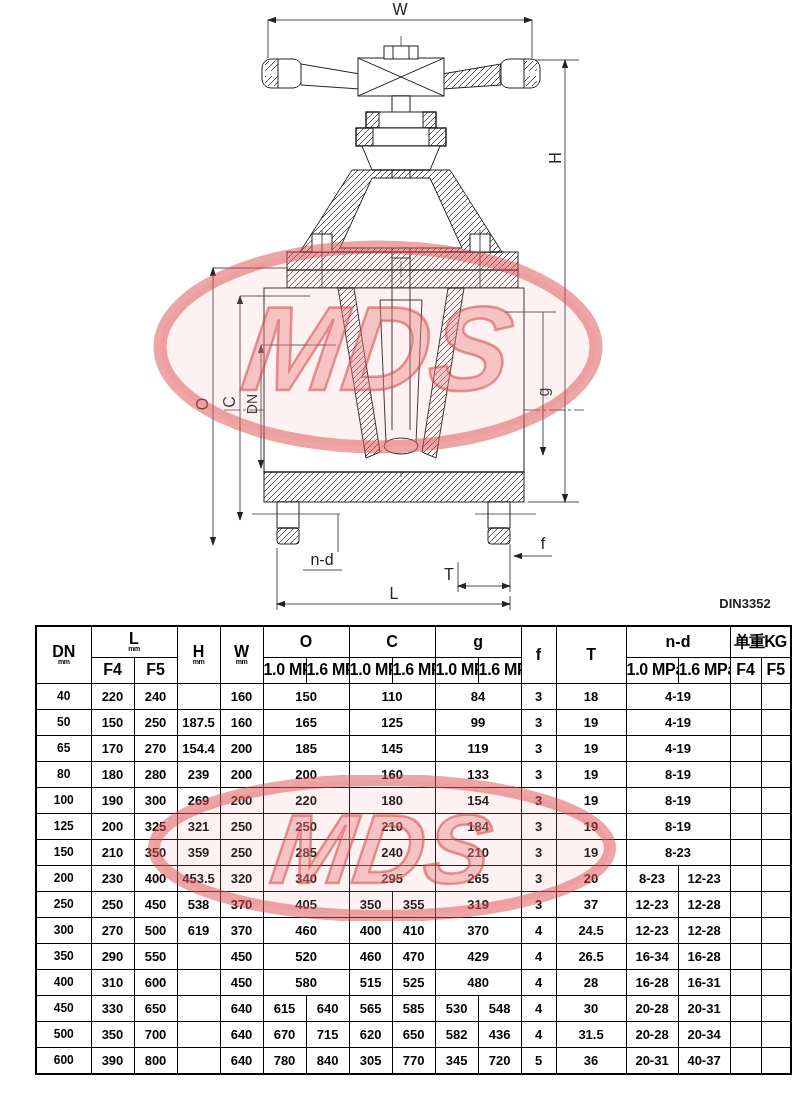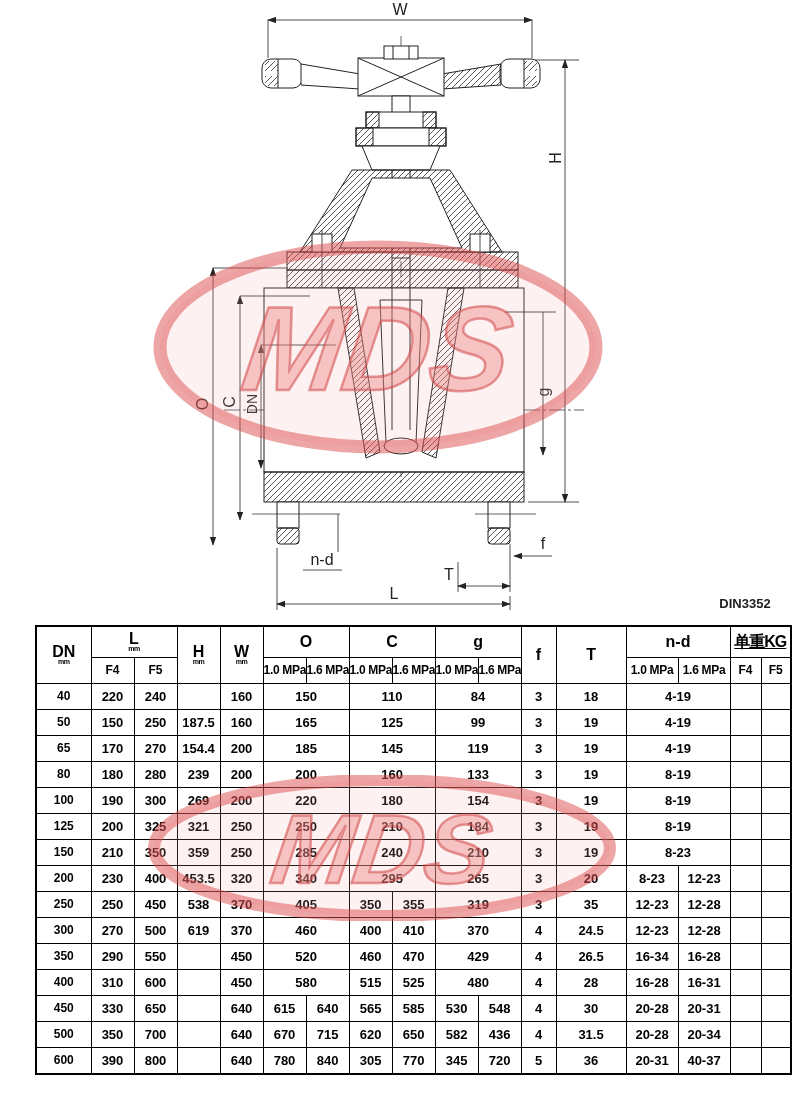--- a/index.html
+++ b/index.html
@@ -6,24 +6,24 @@
   body{font-family:"Liberation Sans",sans-serif;color:#000;position:relative;}
   #page{position:absolute;left:0;top:0;width:806px;height:1100px;background:#ffffff;}
   #drawing-area{position:absolute;left:0;top:0;width:806px;height:622px;}
   #table-area{position:absolute;left:35px;top:625px;width:757px;}
   .wm{position:absolute;pointer-events:none;}
 
   table.dim{border-collapse:collapse;table-layout:fixed;width:755px;border:2px solid #000;}
   table.dim th,table.dim td{border:1px solid #000;text-align:center;vertical-align:middle;
     padding:0;font-weight:bold;line-height:1.05;overflow:hidden;white-space:nowrap;}
   thead tr.r1 th{height:30px;font-size:16px;}
-  thead tr.r2 th{height:25px;font-size:12px;}
+  thead tr.r2 th{height:25px;font-size:16px;}
   thead th .unit{display:block;font-size:7px;font-weight:bold;margin-top:-3px;letter-spacing:-0.5px;}
   thead th.mpa,thead tr.r2 th.sub-mpa{font-size:8px;letter-spacing:-0.3px;}
-  thead th.kg{font-size:14px;letter-spacing:-1px;text-decoration:underline;}
+  thead th.kg{font-size:14px;letter-spacing:-1px;}
   tbody td{height:25px;font-size:13px;font-family:"Liberation Sans",sans-serif;}
   tbody td.dn{font-size:12px;}
   text{font-family:"Liberation Sans",sans-serif;}
 </style>
 </head>
 <body>
 
 <div id="page">
 
   <div id="drawing-area">
@@ -336,21 +336,21 @@
             <td class="dn">250</td>
             <td>250</td>
             <td>450</td>
             <td>538</td>
             <td>370</td>
             <td colspan="2">405</td>
             <td>350</td>
             <td>355</td>
             <td colspan="2">319</td>
             <td>3</td>
-            <td>35</td>
+            <td>37</td>
             <td>12-23</td>
             <td>12-28</td>
             <td></td>
             <td></td>
           </tr>
           <tr>
             <td class="dn">300</td>
             <td>270</td>
             <td>500</td>
             <td>619</td>

